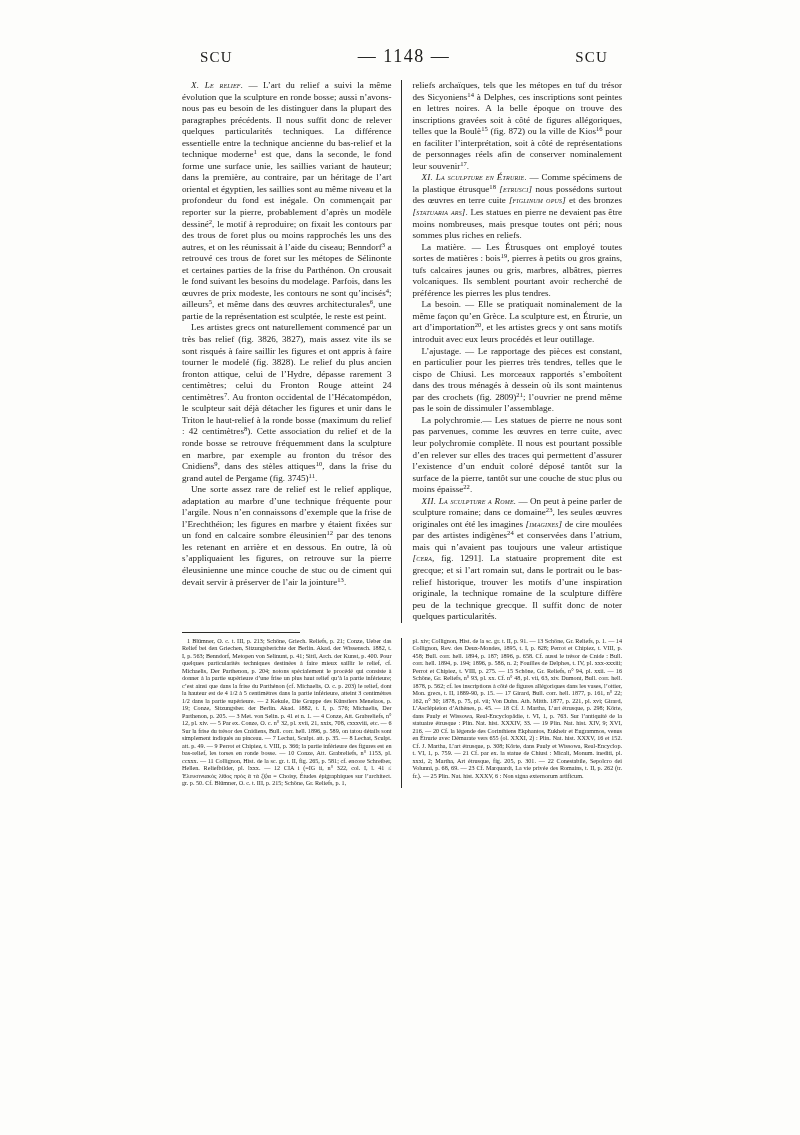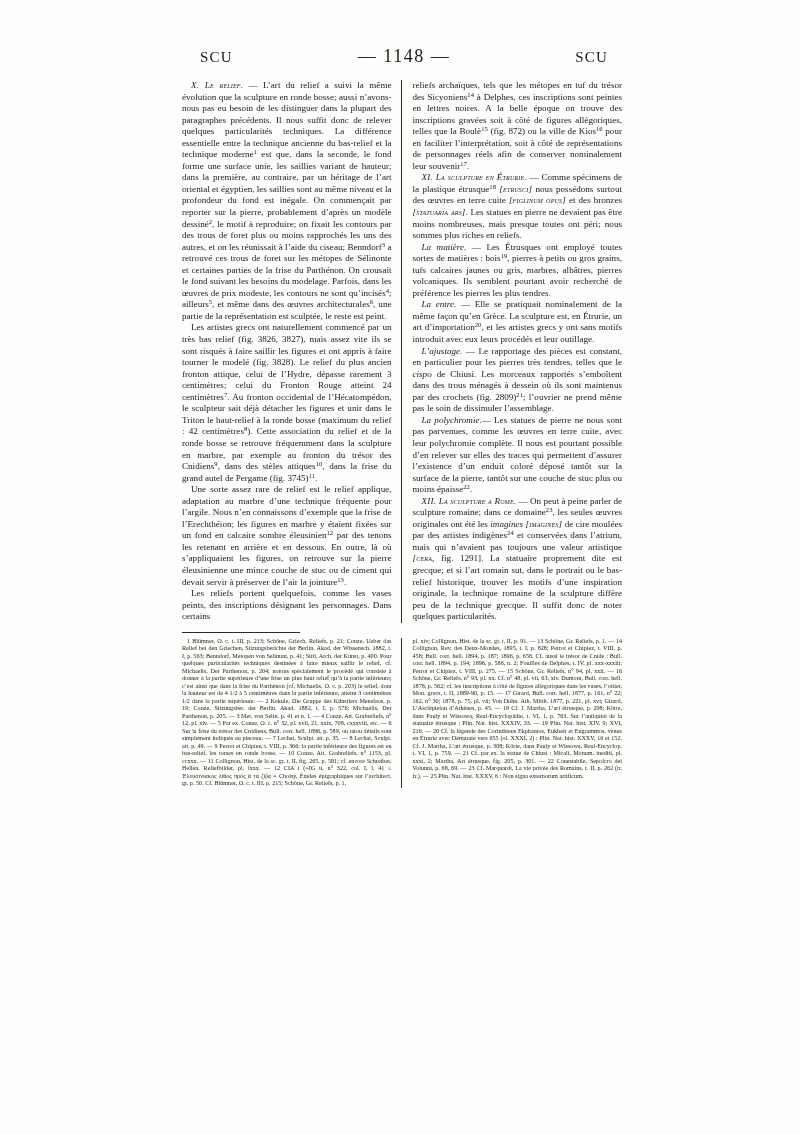--- a/index.html
+++ b/index.html
@@ -67,21 +67,21 @@
   p {
     margin: 0;
     text-indent: 9px;
   }
   p.noind { text-indent: 0; }
   .sc {
     font-variant: small-caps;
     letter-spacing: 0.2px;
     font-style: italic;
   }
-  .it { font-style: italic; }
+  .it { }
   sup {
     font-size: 6.6px;
     vertical-align: 3px;
     line-height: 0;
   }
   
   .notes-sep {
     margin-top: 9px;
     border-top: 1px solid #2a2a26;
     width: 118px;
@@ -123,35 +123,34 @@
     <div class="cols">
 
       <div class="col left">
 
         <p><span class="sc">X. Le relief.</span><span> — </span><span>L’art du relief a suivi la même évolution que la sculpture en ronde bosse; aussi n’avons-nous pas eu besoin de les distinguer dans la plupart des paragraphes précédents. Il nous suffit donc de relever quelques particularités techniques. La différence essentielle entre la technique ancienne du bas-relief et la technique moderne</span><sup>1</sup><span> est que, dans la seconde, le fond forme une surface unie, les saillies variant de hauteur; dans la première, au contraire, par un héritage de l’art oriental et égyptien, les saillies sont au même niveau et la profondeur du fond est inégale. On commençait par reporter sur la pierre, probablement d’après un modèle dessiné</span><sup>2</sup><span>, le motif à reproduire; on fixait les contours par des trous de foret plus ou moins rapprochés les uns des autres, et on les réunissait à l’aide du ciseau; Benndorf</span><sup>3</sup><span> a retrouvé ces trous de foret sur les métopes de Sélinonte et certaines parties de la frise du Parthénon. On crousait le fond suivant les besoins du modelage. Parfois, dans les œuvres de prix modeste, les contours ne sont qu’incisés</span><sup>4</sup><span>; ailleurs</span><sup>5</sup><span>, et même dans des œuvres architecturales</span><sup>6</sup><span>, une partie de la représentation est sculptée, le reste est peint.</span></p>
 
         <p><span>Les artistes grecs ont naturellement commencé par un très bas relief (fig. 3826, 3827), mais assez vite ils se sont risqués à faire saillir les figures et ont appris à faire tourner le modelé (fig. 3828). Le relief du plus ancien fronton attique, celui de l’Hydre, dépasse rarement 3 centimètres; celui du Fronton Rouge atteint 24 centimètres</span><sup>7</sup><span>. Au fronton occidental de l’Hécatompédon, le sculpteur sait déjà détacher les figures et unir dans le Triton le haut-relief à la ronde bosse (maximum du relief : 42 centimètres</span><sup>8</sup><span>). Cette association du relief et de la ronde bosse se retrouve fréquemment dans la sculpture en marbre, par exemple au fronton du trésor des Cnidiens</span><sup>9</sup><span>, dans des stèles attiques</span><sup>10</sup><span>, dans la frise du grand autel de Pergame (fig. 3745)</span><sup>11</sup><span>.</span></p>
 
         <p><span>Une sorte assez rare de relief est le relief applique, adaptation au marbre d’une technique fréquente pour l’argile. Nous n’en connaissons d’exemple que la frise de l’Erechthéion; les figures en marbre y étaient fixées sur un fond en calcaire sombre éleusinien</span><sup>12</sup><span> par des tenons les retenant en arrière et en dessous. En outre, là où s’appliquaient les figures, on retrouve sur la pierre éleusinienne une mince couche de stuc ou de ciment qui devait servir à préserver de l’air la jointure</span><sup>13</sup><span>.</span></p>
 
-        <p><span>Les reliefs portent quelquefois, comme les vases peints, des inscriptions désignant les personnages. Dans certains</span></p>
 
       </div>
 
       <div class="rule"></div>
 
       <div class="col right">
 
         <p class="noind"><span>reliefs archaïques, tels que les métopes en tuf du trésor des Sicyoniens</span><sup>14</sup><span> à Delphes, ces inscriptions sont peintes en lettres noires. A la belle époque on trouve des inscriptions gravées soit à côté de figures allégoriques, telles que la Boulè</span><sup>15</sup><span> (fig. 872) ou la ville de Kios</span><sup>16</sup><span> pour en faciliter l’interprétation, soit à côté de représentations de personnages réels afin de conserver nominalement leur souvenir</span><sup>17</sup><span>.</span></p>
 
         <p><span class="sc">XI. La sculpture en Étrurie.</span><span> — </span><span>Comme spécimens de la plastique étrusque</span><sup>18</sup> <span class="sc">[etrusci]</span><span> nous possédons surtout des œuvres en terre cuite </span><span class="sc">[figlinum opus]</span><span> et des bronzes </span><span class="sc">[statuaria ars]</span><span>. Les statues en pierre ne devaient pas être moins nombreuses, mais presque toutes ont péri; nous sommes plus riches en reliefs.</span></p>
 
         <p><span class="it">La matière.</span><span> — </span><span>Les Étrusques ont employé toutes sortes de matières : bois</span><sup>19</sup><span>, pierres à petits ou gros grains, tufs calcaires jaunes ou gris, marbres, albâtres, pierres volcaniques. Ils semblent pourtant avoir recherché de préférence les pierres les plus tendres.</span></p>
 
-        <p><span class="it">La entre.</span><span> — </span><span>Elle se pratiquait nominalement de la même façon qu’en Grèce. La sculpture est, en Étrurie, un art d’importation</span><sup>20</sup><span>, et les artistes grecs y ont sans motifs introduit avec eux leurs procédés et leur outillage.</span></p>
+        <p><span class="it">La besoin.</span><span> — </span><span>Elle se pratiquait nominalement de la même façon qu’en Grèce. La sculpture est, en Étrurie, un art d’importation</span><sup>20</sup><span>, et les artistes grecs y ont sans motifs introduit avec eux leurs procédés et leur outillage.</span></p>
 
         <p><span class="it">L’ajustage.</span><span> — </span><span>Le rapportage des pièces est constant, en particulier pour les pierres très tendres, telles que le </span><span class="it">cispo</span><span> de Chiusi. Les morceaux rapportés s’emboîtent dans des trous ménagés à dessein où ils sont maintenus par des crochets (fig. 2809)</span><sup>21</sup><span>; l’ouvrier ne prend même pas le soin de dissimuler l’assemblage.</span></p>
 
         <p><span class="it">La polychromie.</span><span>— </span><span>Les statues de pierre ne nous sont pas parvenues, comme les œuvres en terre cuite, avec leur polychromie complète. Il nous est pourtant possible d’en relever sur elles des traces qui permettent d’assurer l’existence d’un enduit coloré déposé tantôt sur la surface de la pierre, tantôt sur une couche de stuc plus ou moins épaisse</span><sup>22</sup><span>.</span></p>
 
         <p><span class="sc">XII. La sculpture a Rome.</span><span> — </span><span>On peut à peine parler de sculpture romaine; dans ce domaine</span><sup>23</sup><span>, les seules œuvres originales ont été les </span><span class="it">imagines</span> <span class="sc">[imagines]</span><span> de cire moulées par des artistes indigènes</span><sup>24</sup><span> et conservées dans l’atrium, mais qui n’avaient pas toujours une valeur artistique </span><span class="sc">[cera,</span><span> fig. 1291]. La statuaire proprement dite est grecque; et si l’art romain sut, dans le portrait ou le bas-relief historique, trouver les motifs d’une inspiration originale, la technique romaine de la sculpture diffère peu de la technique grecque. Il suffit donc de noter quelques particularités.</span></p>
 
       </div>
     </div>
 

